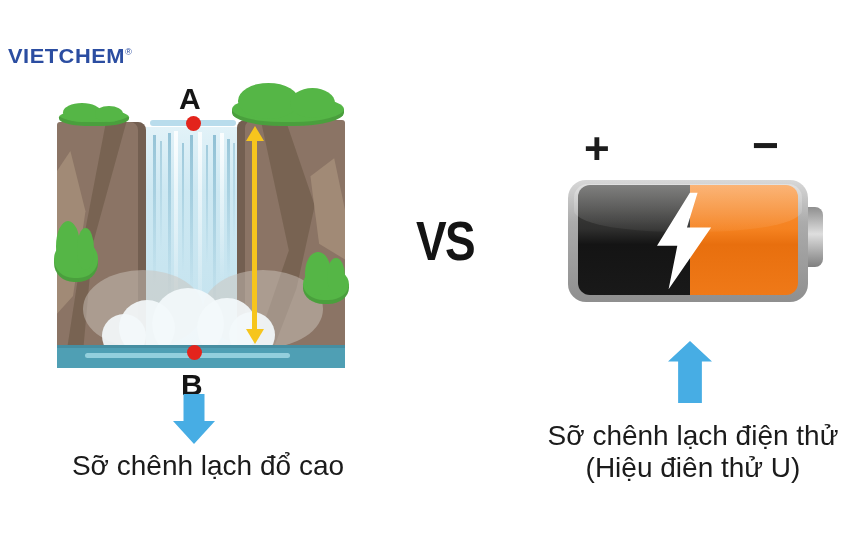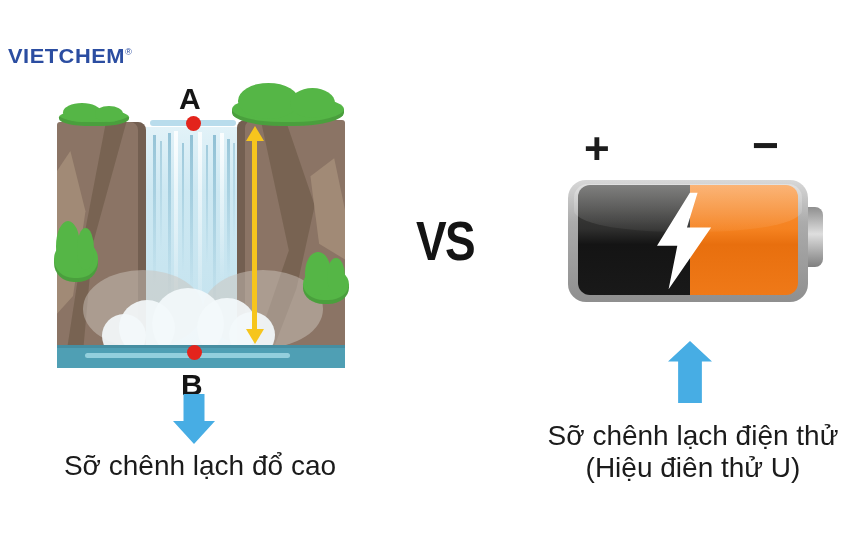--- a/index.html
+++ b/index.html
@@ -86,21 +86,21 @@
   
   .arrow-down{position:absolute;left:173px;top:394px;width:42px;height:50px;
     background:var(--arrow-blue,#47ade4);
     clip-path:polygon(25% 0,75% 0,75% 54%,100% 54%,50% 100%,0 54%,25% 54%);}
   .arrow-up{position:absolute;left:668px;top:341px;width:44px;height:62px;
     background:var(--arrow-blue,#47ade4);
     clip-path:polygon(50% 0,100% 33%,77% 33%,77% 100%,23% 100%,23% 33%,0 33%);}
 
   
   .caption{position:absolute;font-size:28px;color:#1b1b1b;text-align:center;}
-  .caption-left{left:40px;top:450px;width:320px;}
+  .caption-left{left:48px;top:450px;width:320px;}
   .caption-right{left:528px;top:420px;width:330px;line-height:32px;}
 
   
   .vs{position:absolute;left:403px;top:208px;width:84px;text-align:center;
       font-size:56px;font-weight:700;color:#141414;transform:scaleX(.82);letter-spacing:-2px;}
 
   
   .battery{position:absolute;left:568px;top:180px;width:240px;height:122px;border-radius:18px;
            background:linear-gradient(180deg,#d8d8d8 0%,#ababab 35%,#8f8f8f 100%);}
   .battery-nub{position:absolute;left:805px;top:207px;width:18px;height:60px;

